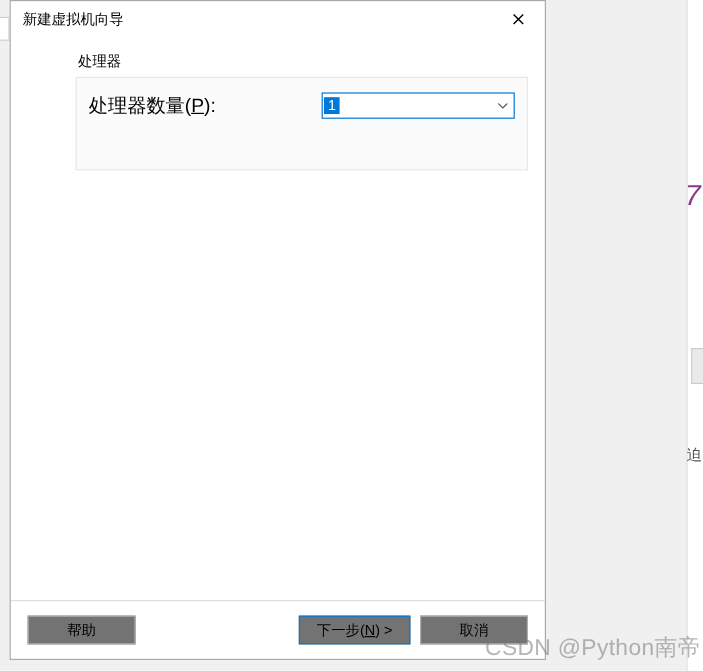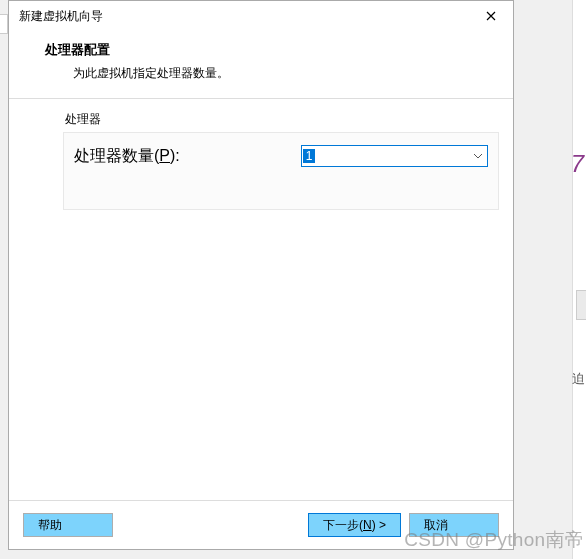--- a/index.html
+++ b/index.html
@@ -26,21 +26,21 @@
       position: absolute;
       left: 0; top: 14px;
       width: 8px; height: 20px;
       background: #fff;
       border: 1px solid #ccc;
       border-left: none;
     }
     .dialog {
       position: absolute;
       left: 8px; top: 0;
-      width: 506px; height: 550px;
+      width: 447px; height: 550px;
       background: #fff;
       border: 1px solid #aaa;
       display: flex;
       flex-direction: column;
     }
     .titlebar {
       height: 30px;
       display: flex;
       align-items: center;
       padding: 0 0 0 10px;
@@ -104,28 +104,29 @@
       padding: 12px 14px;
       display: flex;
       align-items: center;
       gap: 8px;
     }
     .footer-spacer { flex: 1; }
     .btn {
       height: 24px;
       min-width: 90px;
       padding: 0 14px;
-      background: #7dd3fc;
+      background: #737373;
       border: 1px solid #adadad;
       font-size: 12px;
       font-family: inherit;
       cursor: pointer;
       color: #000;
       display: inline-flex;
       align-items: center;
+      justify-content: center;
     }
     .btn.primary { border: 1.5px solid #0078d7; }
     .btn u { text-decoration: underline; }
     .watermark {
       position: absolute;
       right: 2px; bottom: 6px;
       color: rgba(120,120,120,0.55);
       font-size: 19px;
       font-family: "Segoe UI", sans-serif;
       pointer-events: none;
@@ -145,24 +146,20 @@
 <div class="dialog">
   <div class="titlebar">
     <div class="titlebar-title">新建虚拟机向导</div>
     <div class="close-btn">
       <svg width="10" height="10" viewBox="0 0 10 10">
           <path d="M1 1 L9 9 M9 1 L1 9" stroke="currentColor" stroke-width="1.2" fill="none"></path>
         </svg>
     </div>
   </div>
 
-  <div class="header-area">
-    <div class="header-title">处理器配置</div>
-    <div class="header-subtitle">为此虚拟机指定处理器数量。</div>
-  </div>
 
   <div class="content">
     <div class="group-label">处理器</div>
     <div class="group-box">
       <div class="form-row">
         <div class="form-label">
           <span>处理器数量(</span><u>P</u><span>):</span>
         </div>
         <div class="combo">
           <div class="combo-value-wrap">

